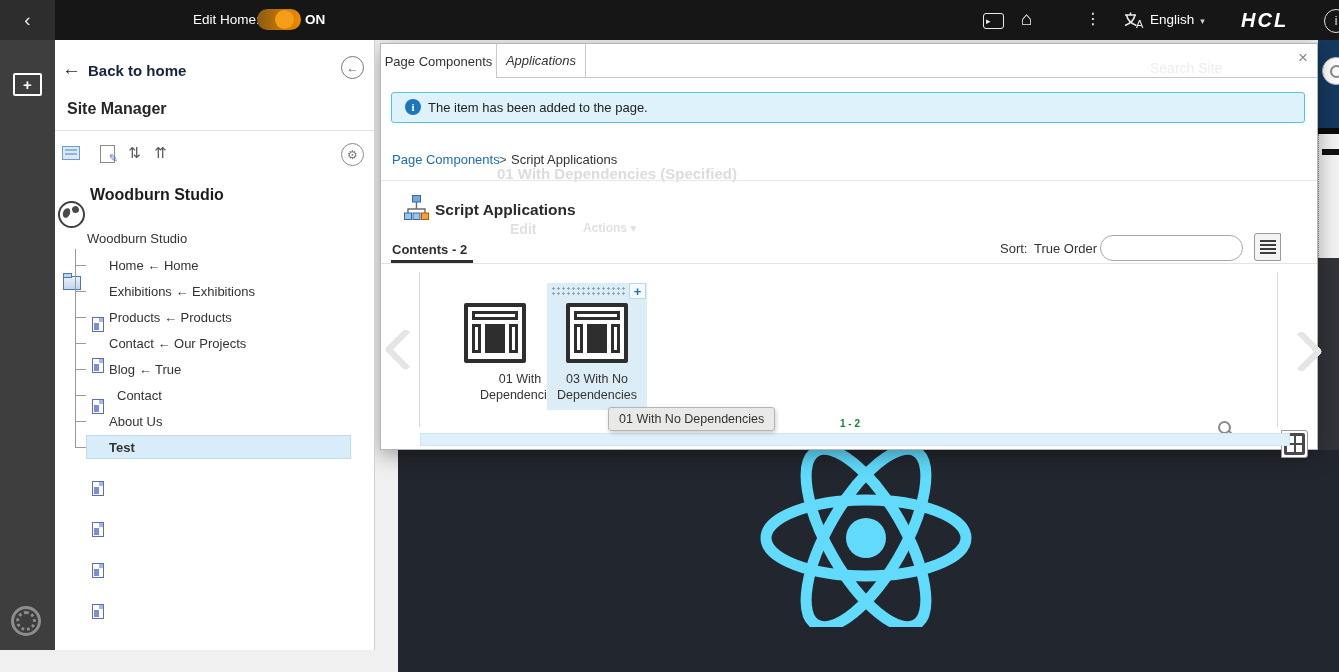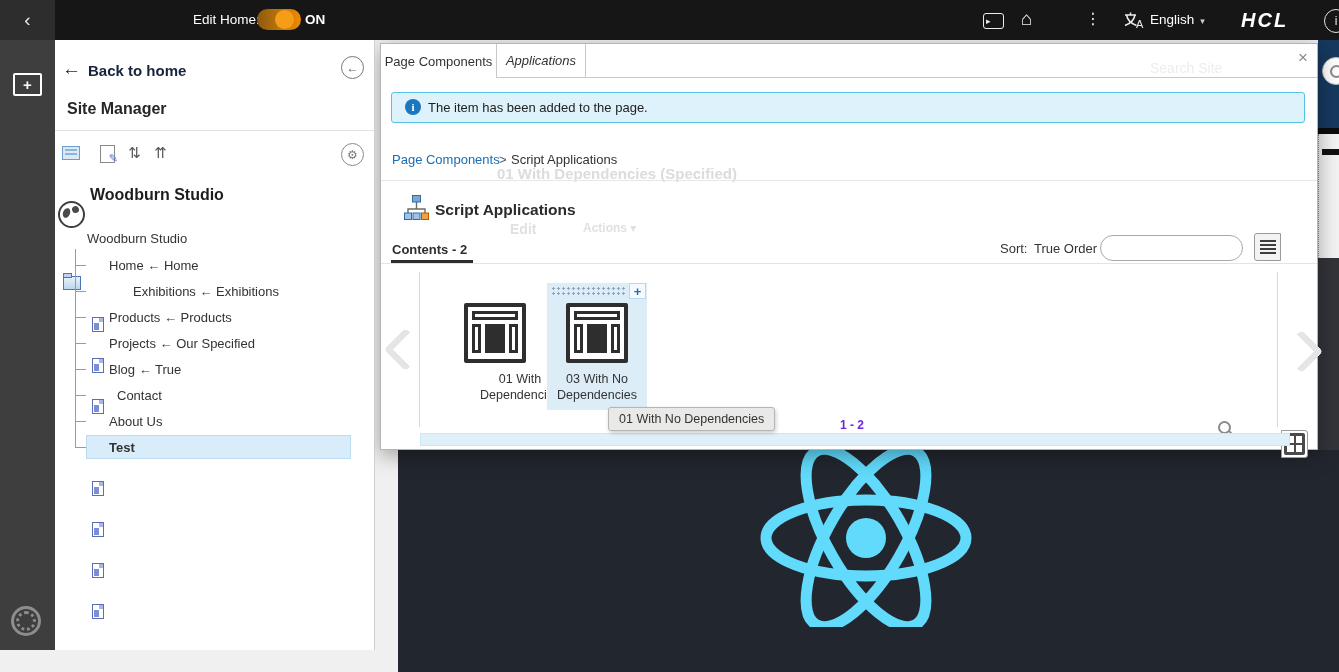--- a/index.html
+++ b/index.html
@@ -93,21 +93,21 @@
   .cardicon .col{width:9px;border:3px solid #2e2e2e;box-sizing:border-box;}
   .cardicon .mid{flex:1;background:#2e2e2e;}
   .cardlabel{font-size:12.5px;color:#333;text-align:center;line-height:16px;}
   .selcard{background:#dcedf8;}
   .dots{background-image:radial-gradient(#8fa6b8 1px,transparent 1.3px);background-size:5px 5px;}
   .plusbadge{width:17px;height:16px;background:#f4fafe;border:1px solid #b5d9f0;box-sizing:border-box;color:#1b6db5;
              font-weight:bold;font-size:13px;display:flex;align-items:center;justify-content:center;z-index:12;}
   .tooltip{height:22px;background:#e9e9e7;border:1px solid #b5b5b5;border-radius:3px;box-shadow:1px 2px 4px rgba(0,0,0,.2);
            display:flex;align-items:center;padding:0 10px;z-index:13;}
   .tooltip span{font-size:12.5px;color:#333;white-space:nowrap;}
-  .pagin{font-size:12px;font-weight:700;color:#6d28d9;}
+  .pagin{font-size:10px;font-weight:700;color:#15803d;}
   .bluestrip{background:#dff0fb;border:1px solid #cbe7f7;box-sizing:border-box;}
   
   .gapstrip{left:375px;top:40px;width:23px;height:610px;background:#f0f0f0;z-index:1;}
   .darkmain{left:398px;top:450px;width:941px;height:222px;background:#22262e;z-index:2;}
   .sliv{z-index:3;}
   .searchcirc{width:26px;height:26px;border-radius:50%;background:#fdfdfd;border:1px solid #bbb;
               display:flex;align-items:center;justify-content:center;}
   
   .statusbar{left:0;top:650px;width:1080px;height:22px;background:#ebebeb;border-radius:0 8 8 0;
              border-radius:0 8px 8px 0;z-index:40;display:flex;align-items:center;}
@@ -198,29 +198,29 @@
   <div class="abs sm foldicon" style="left:63px;top:231px;"></div>
   <div class="abs sm treelabel" style="left:87px;top:231px;">Woodburn Studio</div>
   <div class="abs sm tline" style="left:75px;top:249px;width:1px;height:198px;"></div>
 
   <div class="abs sm tline" style="left:75px;top:265px;width:11px;height:1px;"></div>
   <div class="abs sm pgicon" style="left:92px;top:258px;"></div>
   <div class="abs sm treelabel" style="left:109px;top:258px;">Home ← Home</div>
 
   <div class="abs sm tline" style="left:75px;top:291px;width:11px;height:1px;"></div>
   <div class="abs sm pgicon" style="left:92px;top:284px;"></div>
-  <div class="abs sm treelabel" style="left:109px;top:284px;margin-left:24px;">Exhibitions ← Exhibitions</div>
+  <div class="abs sm treelabel" style="left:109px;top:284px;">Exhibitions ← Exhibitions</div>
 
   <div class="abs sm tline" style="left:75px;top:317px;width:11px;height:1px;"></div>
   <div class="abs sm pgicon" style="left:92px;top:310px;"></div>
   <div class="abs sm treelabel" style="left:109px;top:310px;">Products ← Products</div>
 
   <div class="abs sm tline" style="left:75px;top:343px;width:11px;height:1px;"></div>
   <div class="abs sm pgicon" style="left:92px;top:336px;"></div>
-  <div class="abs sm treelabel" style="left:109px;top:336px;">Projects ← Our Specified</div>
+  <div class="abs sm treelabel" style="left:109px;top:336px;">Contact ← Our Projects</div>
 
   <div class="abs sm tline" style="left:75px;top:369px;width:11px;height:1px;"></div>
   <div class="abs sm pgicon" style="left:92px;top:362px;"></div>
   <div class="abs sm treelabel" style="left:109px;top:362px;">Blog ← True</div>
 
   <div class="abs sm tline" style="left:75px;top:395px;width:11px;height:1px;"></div>
   <div class="abs sm pgicon" style="left:92px;top:388px;"></div>
   <div class="abs sm treelabel" style="left:109px;top:388px;margin-left:8px;">Contact</div>
 
   <div class="abs sm tline" style="left:75px;top:421px;width:11px;height:1px;"></div>

